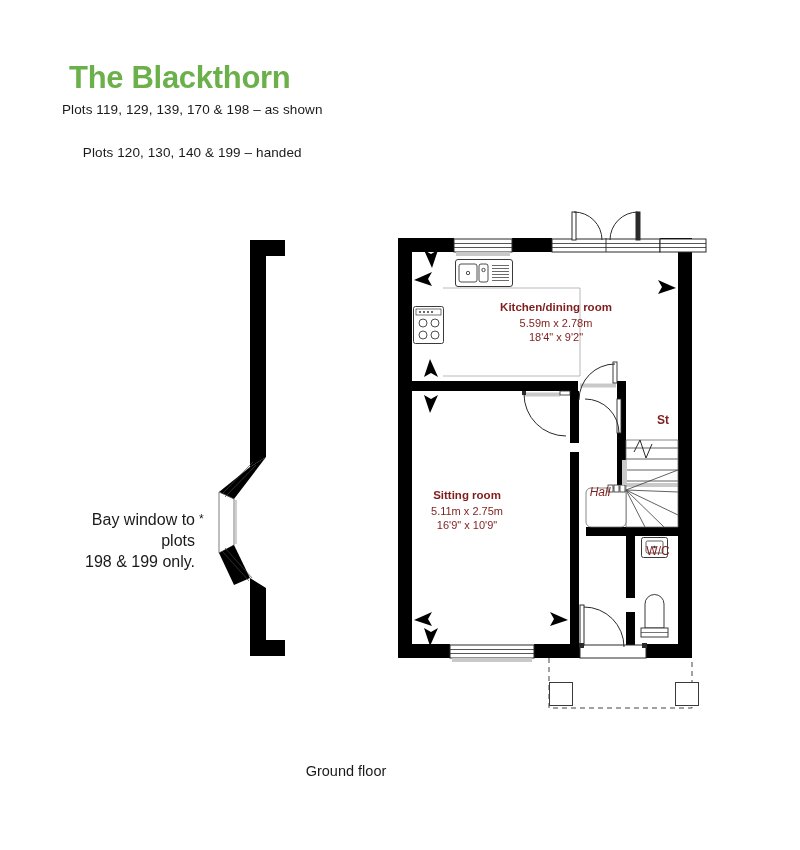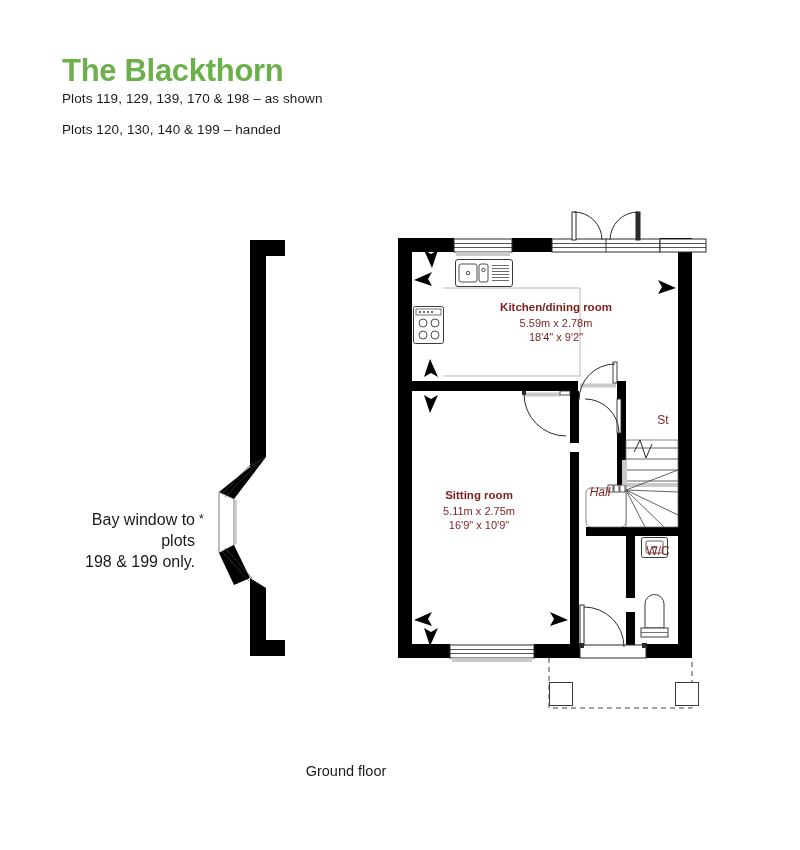--- a/index.html
+++ b/index.html
@@ -17,29 +17,29 @@
   }
 
   
   #header { position: absolute; left: 62px; top: 54px; }
   #plan-title {
     font-size: 31px;
     font-weight: bold;
     color: #6bb04a;
     letter-spacing: -0.3px;
     line-height: 1.1;
-    margin: 0;
+    margin: 7px;
   }
   .subtitle {
     font-size: 13.5px;
     color: #1a1a1a;
     margin-top: 3px;
     letter-spacing: 0.1px;
   }
-  .subtitle.second { margin-top: 16px; }
+  .subtitle.second { margin-top: 28px; text-align: center; }
 
   
   #floor-caption {
     position: absolute;
     left: 0; top: 763px;
     width: 692px;
     text-align: center;
     font-size: 14.5px;
     color: #1a1a1a;
   }
@@ -73,22 +73,22 @@
     position: absolute;
     text-align: center;
     color: #7f1d1d;
     line-height: 1.35;
   }
   .room-name { font-size: 11.5px; font-weight: bold; white-space: nowrap; }
   .room-dim  { font-size: 11px; white-space: nowrap; }
   .room-small { font-size: 12px; }
 
   #label-kitchen { left: 442px; top: 300px; width: 228px; }
-  #label-sitting { left: 408px; top: 488px; width: 142px; }
-  #label-st   { left: 646px; top: 412px; width: 34px; }
+  #label-sitting { left: 396px; top: 488px; width: 142px; }
+  #label-st   { left: 646px; top: 412px; width: 34px; font-weight: bold; }
   #label-hall { left: 578px; top: 484px; width: 44px; font-style: italic; }
   #label-wc   { left: 634px; top: 543px; width: 48px; }
 </style>
 </head>
 <body>
 
 <div id="header">
   <h1 id="plan-title">The Blackthorn</h1>
   <div class="subtitle">Plots 119, 129, 139, 170 &amp; 198 – as shown</div>
   <div class="subtitle second">Plots 120, 130, 140 &amp; 199 – handed</div>

